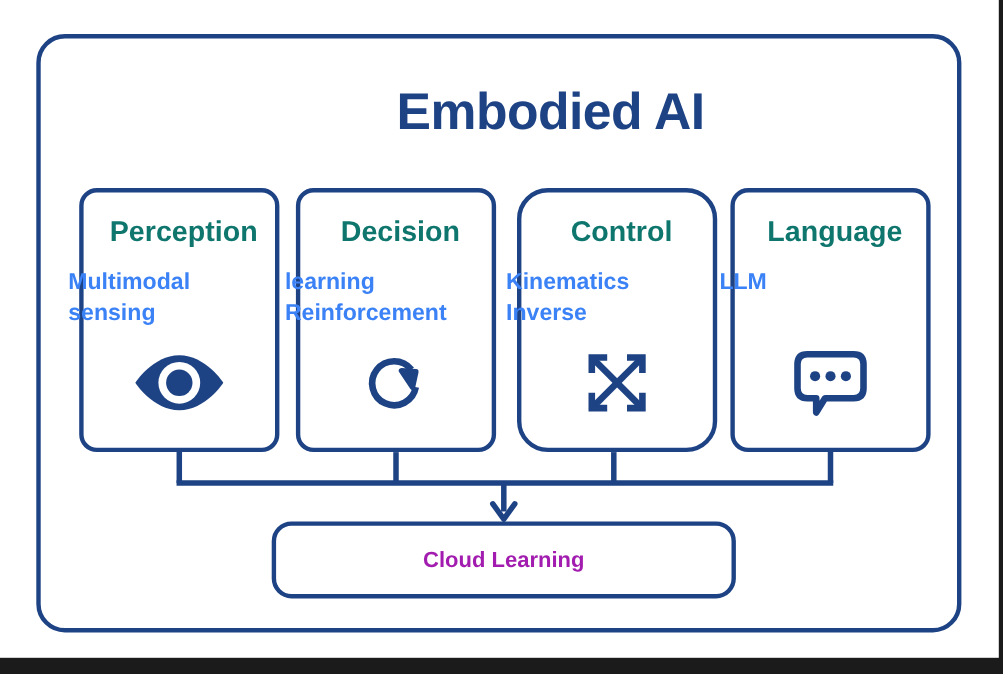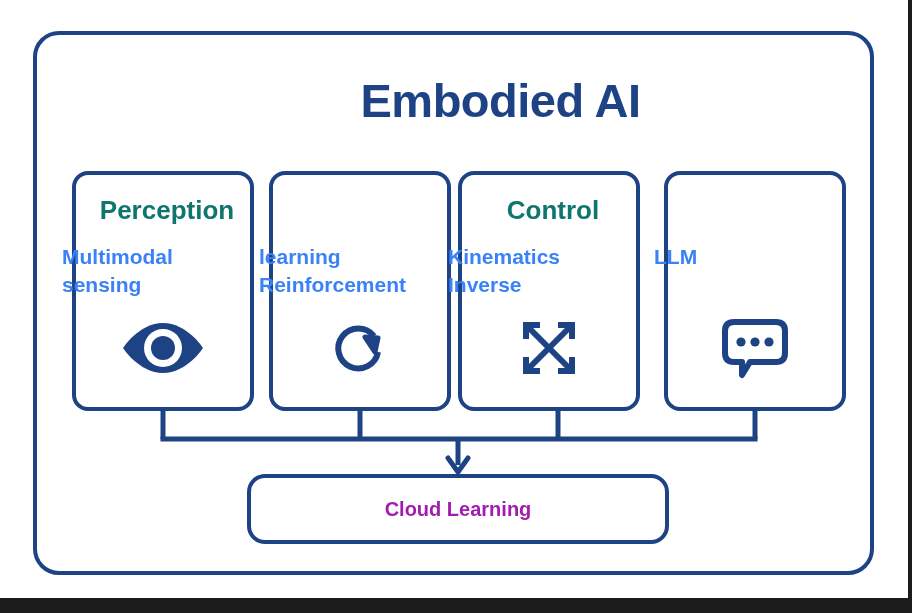--- a/index.html
+++ b/index.html
@@ -79,21 +79,21 @@
     top: 0;
     width: 182px;
     height: 240px;
     box-sizing: border-box;
     border: 4px solid #1e4385;
     border-radius: 16px;
     background: #ffffff;
   }
   .pillar.p0 { left: 0px; }
   .pillar.p1 { left: 197px; }
-  .pillar.p2 { left: 386px; }
+  .pillar.p2 { left: 398px; border-radius: 28px; }
   .pillar.p3 { left: 592px; }
 
   .pillar-title {
     position: absolute;
     top: 22px;
     left: -12px;
     width: 206px;
     text-align: center;
     font-size: 26px;
     font-weight: 700;
@@ -193,20 +193,21 @@
         <div class="pillar-icon">
           <svg width="92" height="58" viewBox="0 0 92 58">
             <path d="M46 4 C 22 4 6 29 6 29 C 6 29 22 54 46 54 C 70 54 86 29 86 29 C 86 29 70 4 46 4 Z" fill="#1e4385"></path>
             <circle cx="46" cy="29" r="19" fill="#ffffff"></circle>
             <circle cx="46" cy="29" r="12" fill="#1e4385"></circle>
           </svg>
         </div>
       </div>
 
       <div class="pillar p1">
+        <div class="pillar-title">Decision</div>
         <div class="pillar-sub">
           <div>learning</div>
           <div>Reinforcement</div>
         </div>
         <div class="pillar-icon">
           <svg width="64" height="64" viewBox="0 0 64 64">
             <path d="M 46 20 A 20 20 0 1 0 50 36" fill="none" stroke="#1e4385" stroke-width="6" stroke-linecap="butt"></path>
             <path d="M 37 21 L 50 22 L 47 36 Z" fill="#1e4385" stroke="#1e4385" stroke-width="5" stroke-linejoin="round"></path>
           </svg>
         </div>
@@ -226,20 +227,21 @@
               <polyline points="9,23 9,9 23,9" fill="none"></polyline>
               <polyline points="41,9 55,9 55,23"></polyline>
               <polyline points="55,41 55,55 41,55"></polyline>
               <polyline points="23,55 9,55 9,41"></polyline>
             </g>
           </svg>
         </div>
       </div>
 
       <div class="pillar p3">
+        <div class="pillar-title">Language</div>
         <div class="pillar-sub">
           <div>LLM</div>
           <div></div>
         </div>
         <div class="pillar-icon">
           <svg width="70" height="62" viewBox="0 0 70 62">
             <path d="M 14 5 L 56 5 Q 65 5 65 14 L 65 36 Q 65 45 56 45 L 30 45 L 22 58 L 22 45 L 14 45 Q 5 45 5 36 L 5 14 Q 5 5 14 5 Z" fill="none" stroke="#1e4385" stroke-width="6" stroke-linejoin="round"></path>
             <circle cx="21" cy="25" r="4.6" fill="#1e4385"></circle>
             <circle cx="35" cy="25" r="4.6" fill="#1e4385"></circle>
             <circle cx="49" cy="25" r="4.6" fill="#1e4385"></circle>

